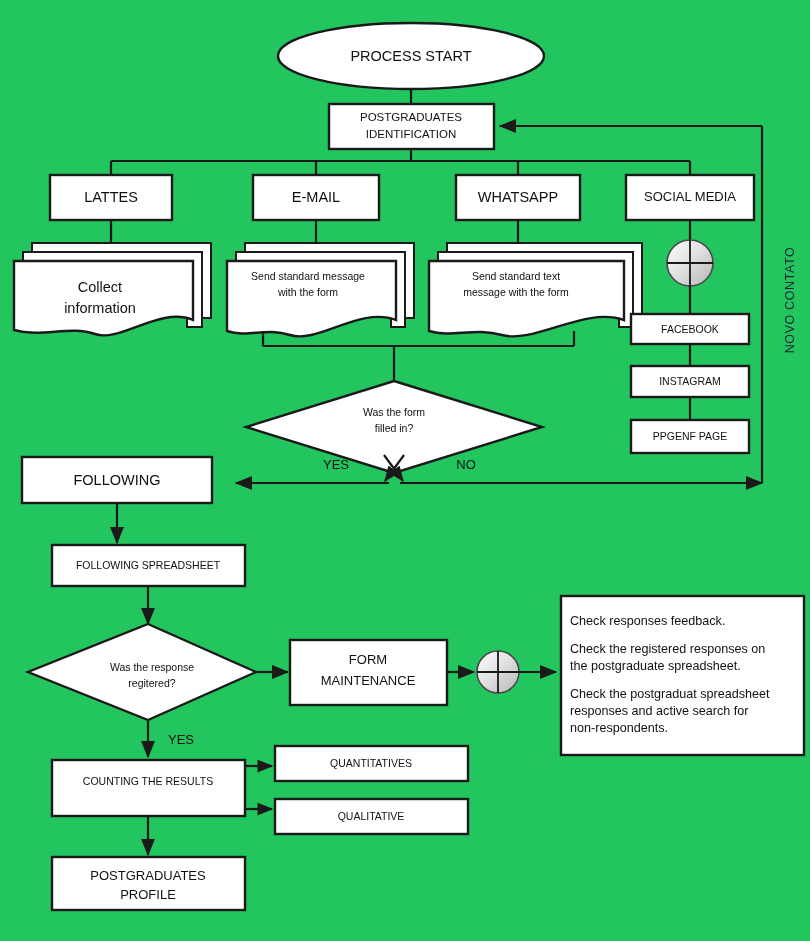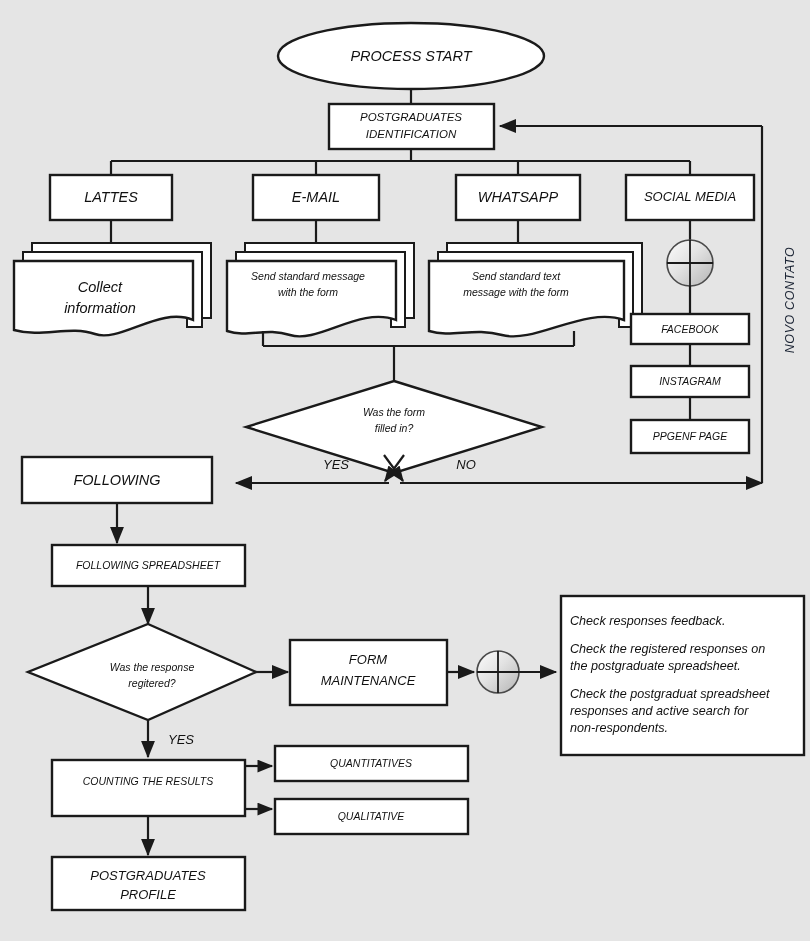--- a/index.html
+++ b/index.html
@@ -1,17 +1,17 @@
 <!DOCTYPE html>
 <html><head>
 <meta charset="utf-8">
 <style>
   html,body{margin:0;padding:0;background:#ffffff;}
   body{font-family:"Liberation Sans",sans-serif;}
-  #stage{position:relative;width:810px;height:941px;background:#e5e5e5;overflow:hidden;font-style:italic;}
+  #stage{position:relative;width:810px;height:941px;background:#22c55e;overflow:hidden;}
   svg{display:block;}
   .shp{fill:#ffffff;stroke:#1a1a1a;stroke-width:2.4;}
   .shp-back{fill:#ffffff;stroke:#1a1a1a;stroke-width:2;}
   .ln{stroke:#1a1a1a;stroke-width:2.2;fill:none;}
   .ln-thin{stroke:#1a1a1a;stroke-width:1.8;fill:none;}
   .txt{font-family:"Liberation Sans",sans-serif;fill:#111111;text-anchor:middle;dominant-baseline:middle;}
   .t-lg{font-size:14.5px;}
   .t-md{font-size:13px;}
   .t-sm{font-size:11.5px;}
   .t-xs{font-size:10.5px;}

